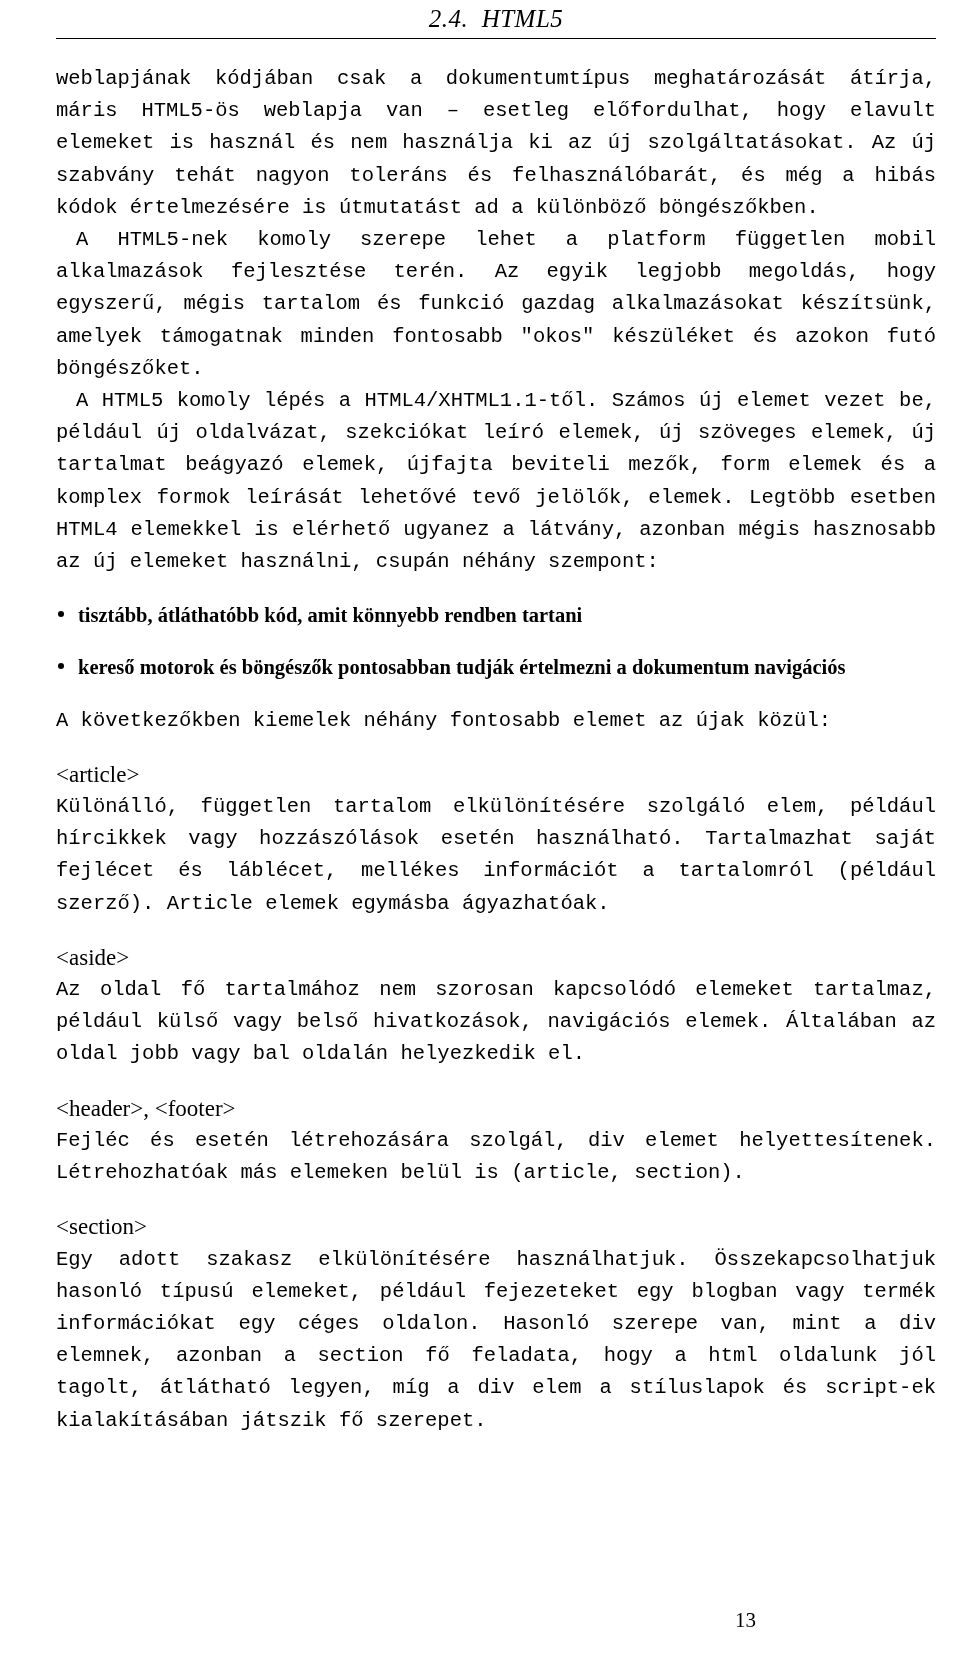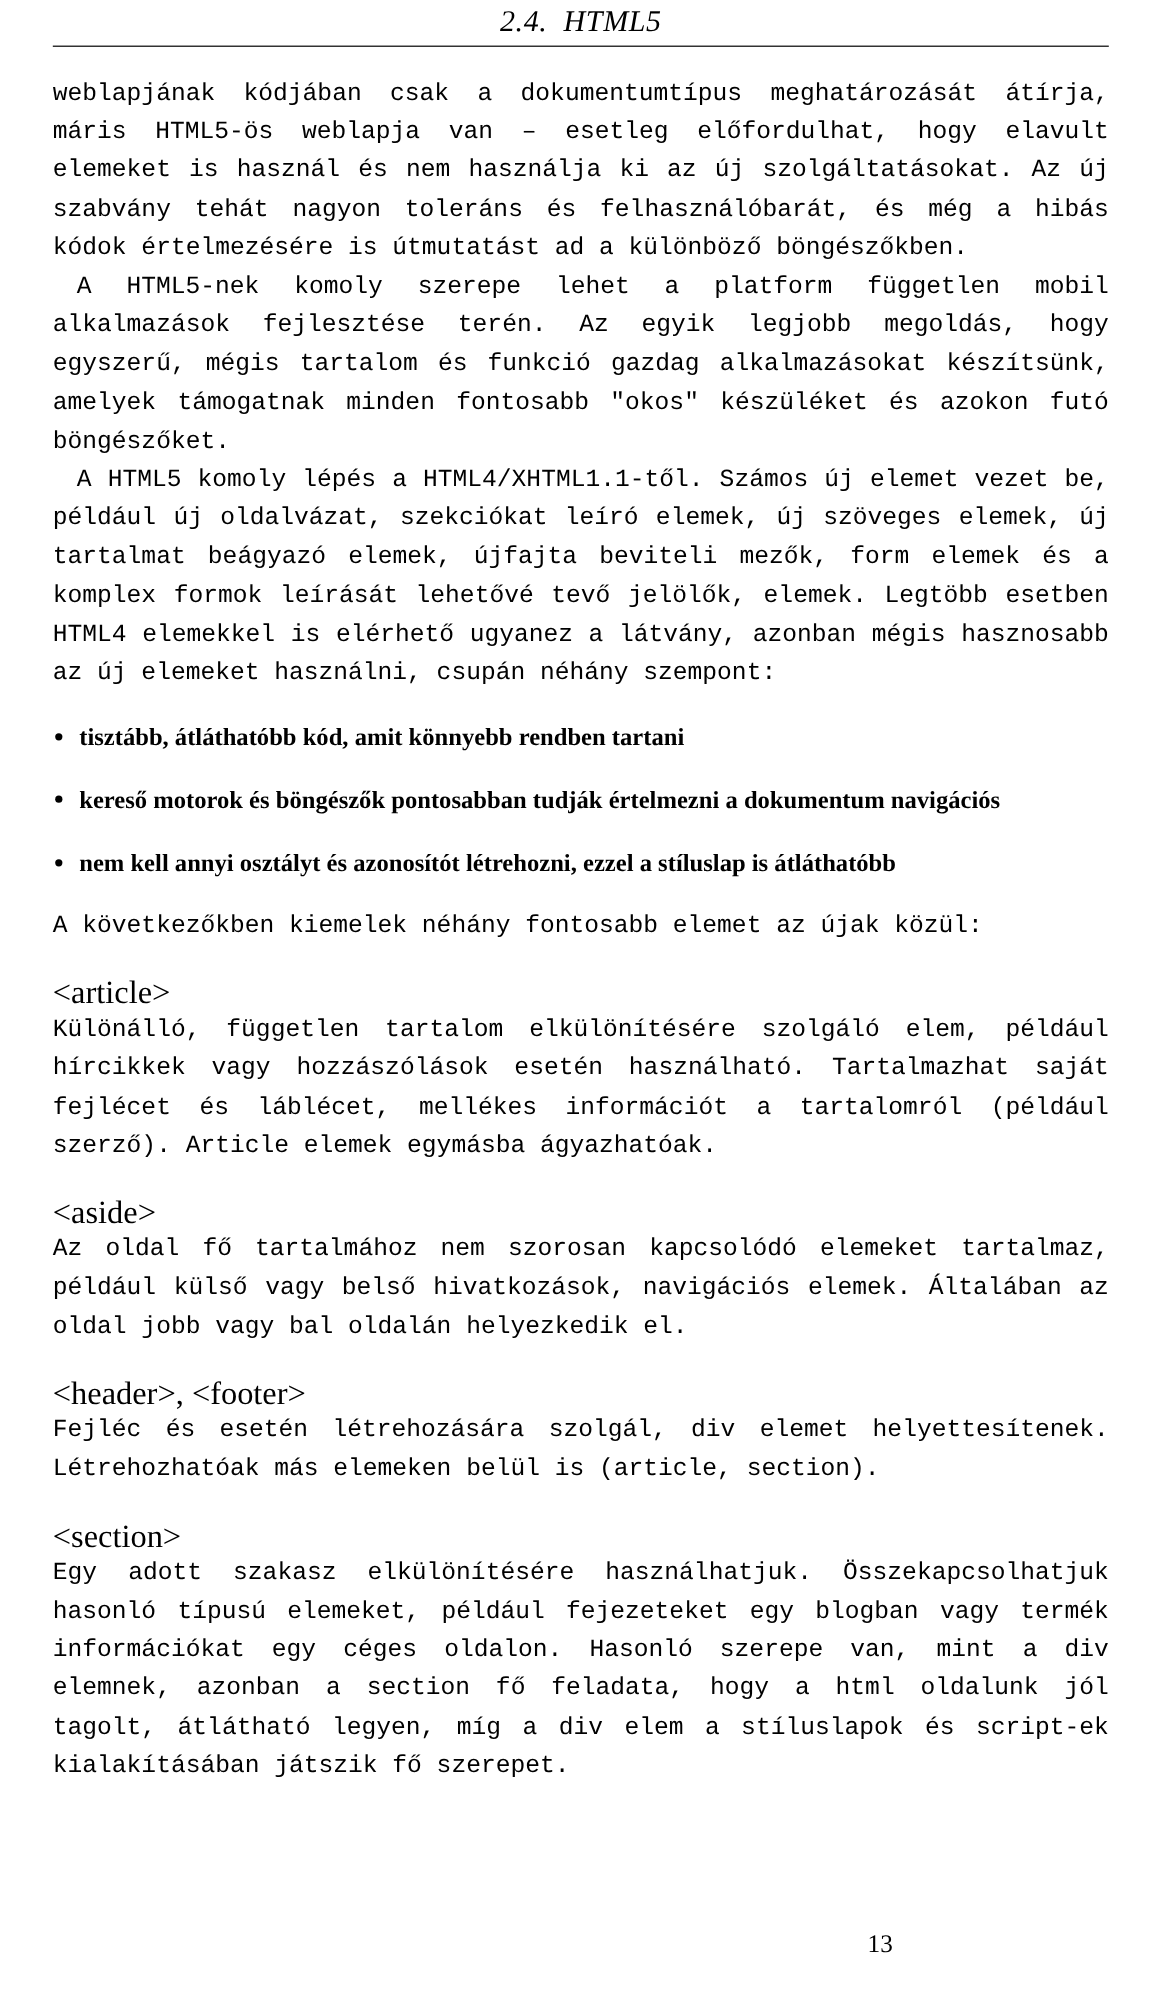--- a/index.html
+++ b/index.html
@@ -11,21 +11,21 @@
     width: 960px;
     height: 1661px;
     position: relative;
     font-family: "Liberation Serif", "DejaVu Serif", serif;
     color: #000000;
     overflow: hidden;
   }
 
   .page {
     position: absolute;
-    left: 4px; top: 0;
+    left: 16px; top: 0;
     width: 780px;
     height: 1661px;
   }
 
   
   .header-area {
     position: absolute;
     left: 40px;
     top: 4px;
     width: 880px;
@@ -94,21 +94,21 @@
     top: 12px;
     width: 6px;
     height: 6px;
     background: #000;
     border-radius: 50%;
   }
 
   
   .tagline {
     margin: 0;
-    font-size: 27px;
+    font-size: 23px;
     line-height: 32.2px;
     text-align: left;
   }
   .tagblock { margin-top: 22px; }
 
   
   .folio {
     position: absolute;
     right: 40px;
     bottom: 28px;
@@ -136,24 +136,20 @@
 
     <ul class="bullets">
       <li>
         <span class="bullet-dot"></span>
         <span>tisztább, átláthatóbb kód, amit könnyebb rendben tartani</span>
       </li>
       <li>
         <span class="bullet-dot"></span>
         <span>kereső motorok és böngészők pontosabban tudják értelmezni a dokumentum navigációs</span>
       </li>
-      <li>
-        <span class="bullet-dot"></span>
-        <span>nem kell annyi osztályt és azonosítót létrehozni, ezzel a stíluslap is átláthatóbb</span>
-      </li>
     </ul>
 
     <p class="para gap-before">A következőkben kiemelek néhány fontosabb elemet az újak közül:</p>
 
     <div class="tagblock">
       <p class="tagline">&lt;article&gt;</p>
       <p class="para">Különálló, független tartalom elkülönítésére szolgáló elem, például hírcikkek vagy hozzászólások esetén használható. Tartalmazhat saját fejlécet és láblécet, mellékes információt a tartalomról (például szerző). Article elemek egymásba ágyazhatóak.</p>
     </div>
 
     <div class="tagblock">

